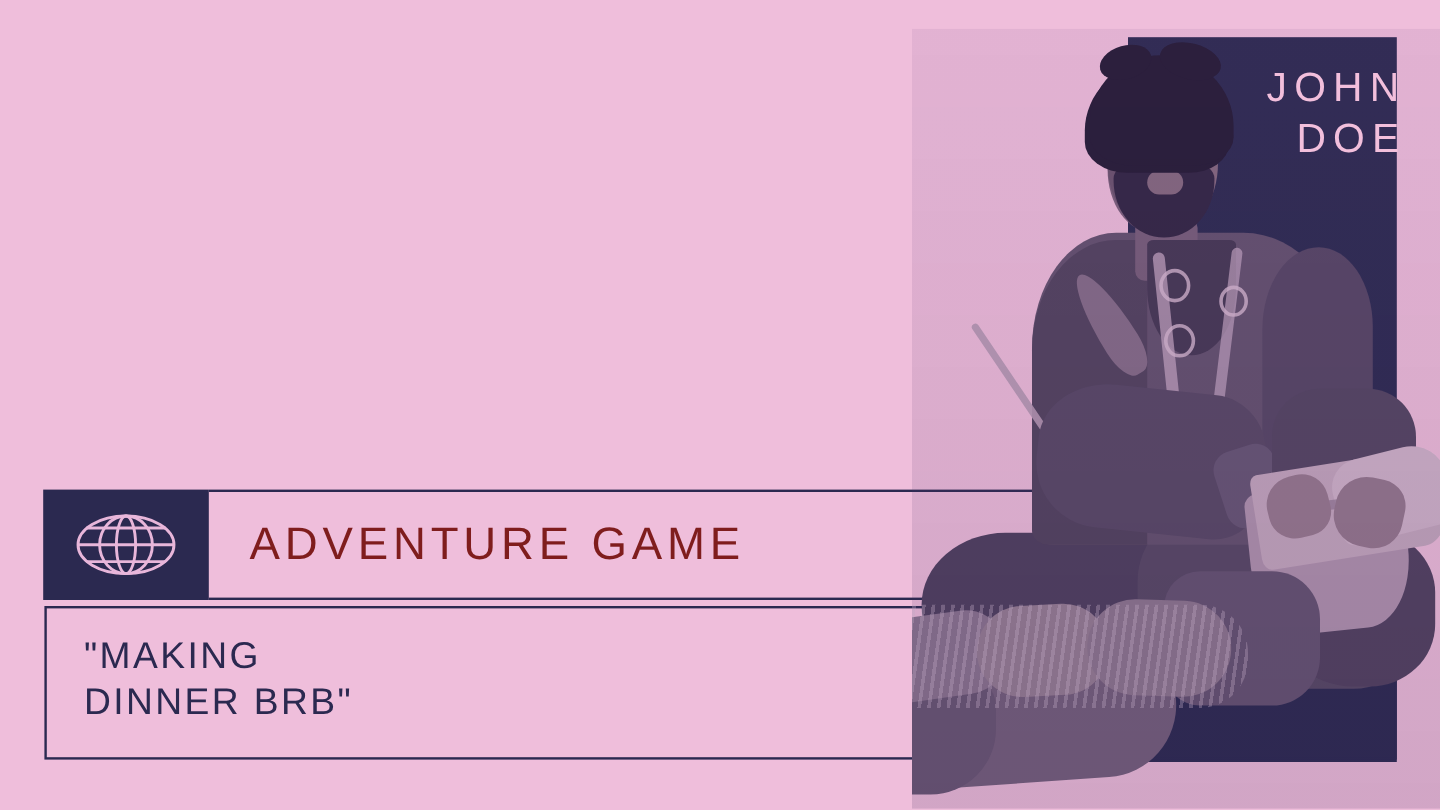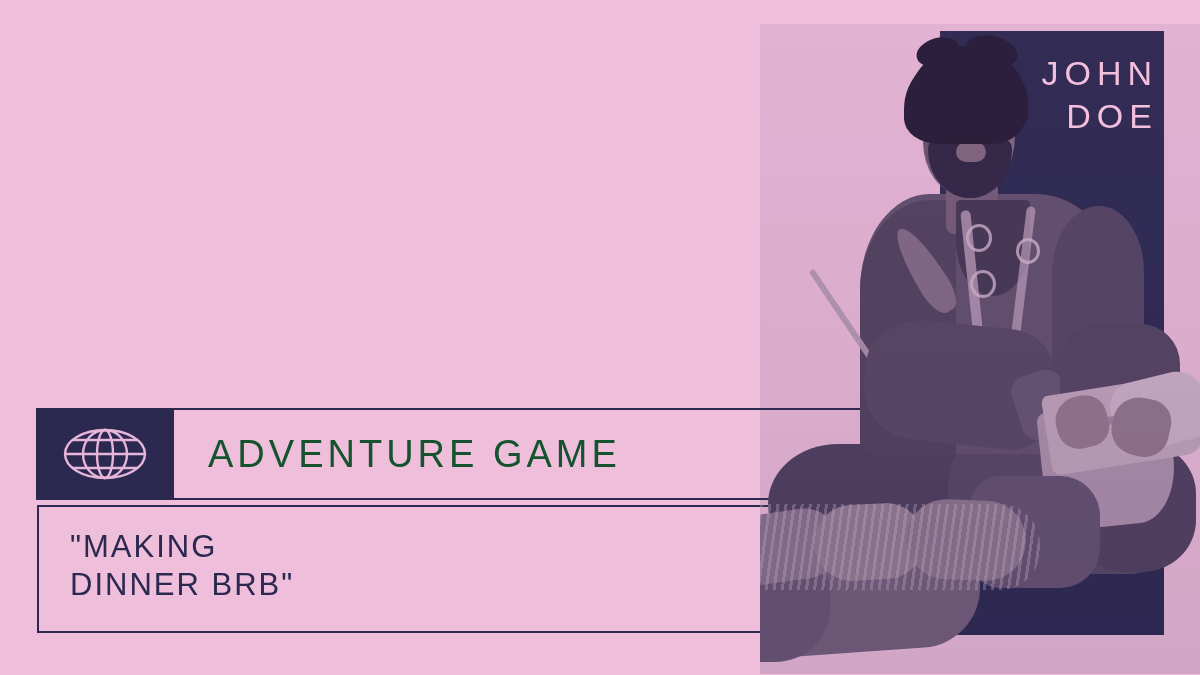--- a/index.html
+++ b/index.html
@@ -264,21 +264,21 @@
   .duotone{
     position:absolute; inset:0;
     background:linear-gradient(180deg, rgba(120,80,140,.10), rgba(60,40,90,.16));
     mix-blend-mode:multiply;
     pointer-events:none;
   }
 
   
   .nameplate{
     position:absolute;
-    right:42px; top:52px;
+    right:28px; top:52px;
     z-index:12;
     text-align:right;
     color:#f2bfdc;
     font-size:34px;
     line-height:1.25;
     letter-spacing:6px;
     font-weight:400;
   }
   .nameplate .nm{ display:block; }
 
@@ -301,21 +301,21 @@
     border:2px solid #2b2950;
     border-left:none;
     box-sizing:border-box;
     z-index:4;
   }
   .cat-label{
     position:absolute;
     left:208px; top:408px;
     height:92px;
     display:flex; align-items:center;
-    color:#14532d;
+    color:#7f1d1d;
     font-size:38px;
     letter-spacing:4px;
     font-weight:400;
     z-index:13;
     white-space:nowrap;
   }
 
   
   .quote-box{
     position:absolute;

